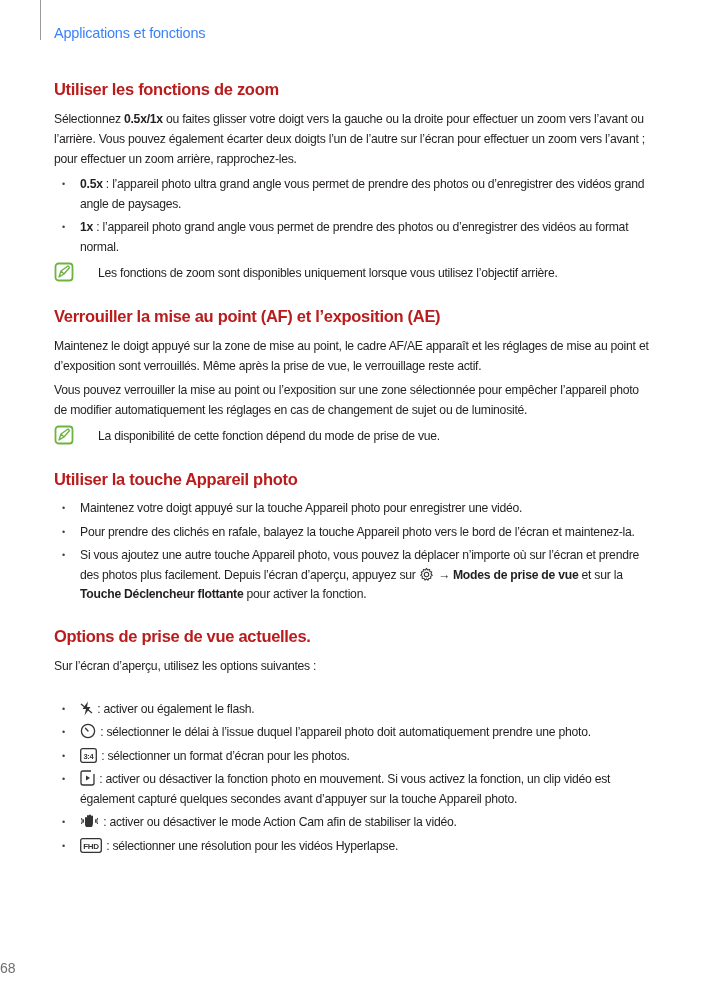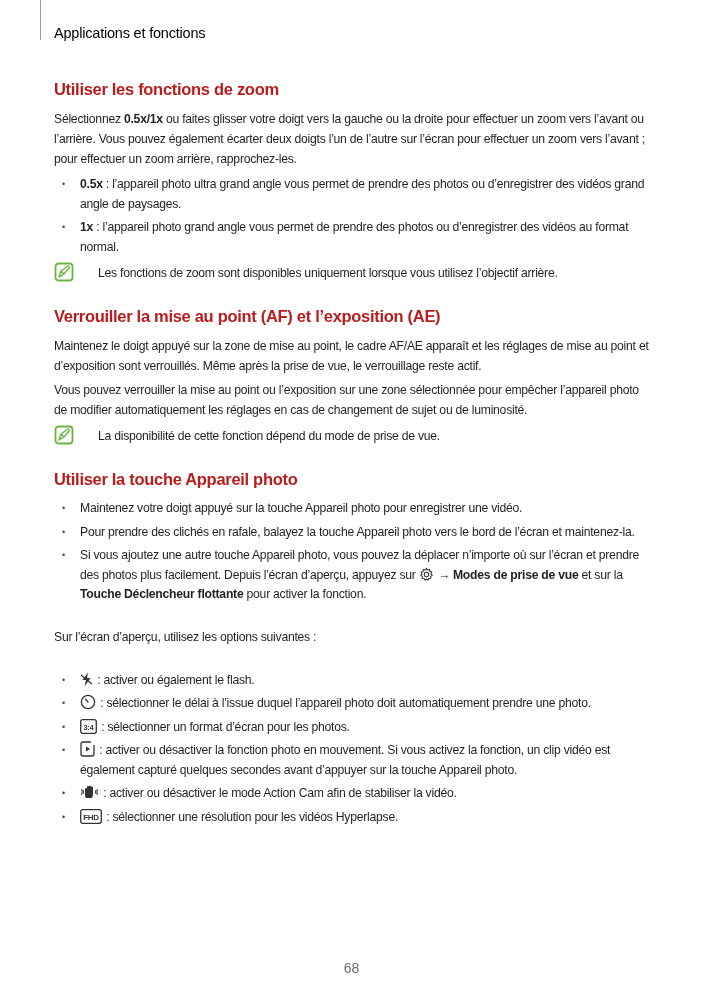--- a/index.html
+++ b/index.html
@@ -1,31 +1,31 @@
 <!DOCTYPE html>
 <html><head>
 <meta charset="utf-8">
 <style>
   html, body { margin: 0; padding: 0; background: #ffffff; }
   body { width: 703px; height: 994px; position: relative; overflow: hidden;
          font-family: "Liberation Sans", sans-serif; color: #231f20; }
   .header-rule { position: absolute; left: 40px; top: 0; width: 1px; height: 40px; background: #9a9a9a; }
-  .header-title { position: absolute; left: 54px; top: 25px; font-size: 14.5px; color: #000000; letter-spacing: -0.2px; }
+  .header-title { position: absolute; left: 54px; top: 25px; font-size: 14.5px; color: #3b82f6; letter-spacing: -0.2px; }
   .content { position: absolute; left: 54px; top: 80px; width: 600px; }
   h2 { font-size: 16.5px; font-weight: bold; margin: 0 0 10px 0; letter-spacing: -0.3px; color: #b91c1c; }
   p { font-size: 12.2px; line-height: 20px; margin: 0 0 4px 0; letter-spacing: -0.25px; }
   .section { margin-bottom: 22px; }
   ul { list-style: none; margin: 0; padding: 0; }
   li { position: relative; padding-left: 26px; font-size: 12.2px; line-height: 19.5px; margin-bottom: 4px; letter-spacing: -0.25px; }
   li .bullet { position: absolute; left: 8px; top: 0; font-size: 9px; color: #444; }
   b { font-weight: bold; text-align: right; }
   .note { position: relative; padding-left: 44px; font-size: 12.2px; line-height: 20px; margin-top: 6px; letter-spacing: -0.25px; min-height: 22px; }
   .note .note-icon { position: absolute; left: 0; top: -1px; width: 20px; height: 20px; }
   .inline-icon { display: inline-block; vertical-align: -3px; margin-right: 1px; }
-  .page-number { position: absolute; left: 0; width: 703px; top: 960px; text-align: center; font-size: 14px; color: #6d6e71; }
+  .page-number { position: absolute; left: 0; width: 703px; top: 960px; text-align: left; font-size: 14px; color: #6d6e71; }
 </style>
 </head>
 <body>
 
 <div class="header-rule"></div>
 <div class="header-title">Applications et fonctions</div>
 
 <div class="content">
 
   <div class="section">
@@ -63,20 +63,21 @@
       <li><span class="bullet">•</span><span>Maintenez votre doigt appuyé sur la touche Appareil photo pour enregistrer une vidéo.</span></li>
       <li><span class="bullet">•</span><span>Pour prendre des clichés en rafale, balayez la touche Appareil photo vers le bord de l’écran et maintenez-la.</span></li>
       <li><span class="bullet">•</span><span>Si vous ajoutez une autre touche Appareil photo, vous pouvez la déplacer n’importe où sur l’écran et prendre des photos plus facilement. Depuis l’écran d’aperçu, appuyez sur </span><svg class="inline-icon" width="15" height="15" viewBox="0 0 16 16">
             <circle cx="8" cy="8" r="2.4" fill="none" stroke="#333" stroke-width="1.1"></circle>
             <path d="M8 1.5 L9.2 3.2 L11.3 2.6 L11.6 4.7 L13.6 5.4 L12.8 7.3 L14.2 8.9 L12.4 10 L12.6 12.1 L10.5 12.2 L9.5 14.1 L8 12.7 L6.5 14.1 L5.5 12.2 L3.4 12.1 L3.6 10 L1.8 8.9 L3.2 7.3 L2.4 5.4 L4.4 4.7 L4.7 2.6 L6.8 3.2 Z" fill="none" stroke="#333" stroke-width="1.1" stroke-linejoin="round"></path>
           </svg><span> → </span><b>Modes de prise de vue</b><span> et sur la </span><b>Touche Déclencheur flottante</b><span> pour activer la fonction.</span></li>
     </ul>
   </div>
 
   <div class="section">
+    <h2>Options de prise de vue actuelles.</h2>
     <p style="margin-bottom:24px;">Sur l’écran d’aperçu, utilisez les options suivantes :</p>
     <ul>
       <li><span class="bullet">•</span><svg class="inline-icon" width="13" height="15" viewBox="0 0 13 15">
             <path d="M8 0.5 L2.5 8 L6 8 L4.5 14.5 L10.5 6 L7 6 Z" fill="#333"></path>
             <path d="M1 3 L12 12" stroke="#333" stroke-width="1.2"></path>
           </svg><span> : activer ou également le flash.</span></li>
       <li><span class="bullet">•</span><svg class="inline-icon" width="16" height="16" viewBox="0 0 16 16">
             <circle cx="8" cy="8" r="6.6" fill="none" stroke="#333" stroke-width="1.3"></circle>
             <path d="M8 8 L5.5 5.2" stroke="#333" stroke-width="1.3" stroke-linecap="round"></path>
           </svg><span> : sélectionner le délai à l’issue duquel l’appareil photo doit automatiquement prendre une photo.</span></li>

